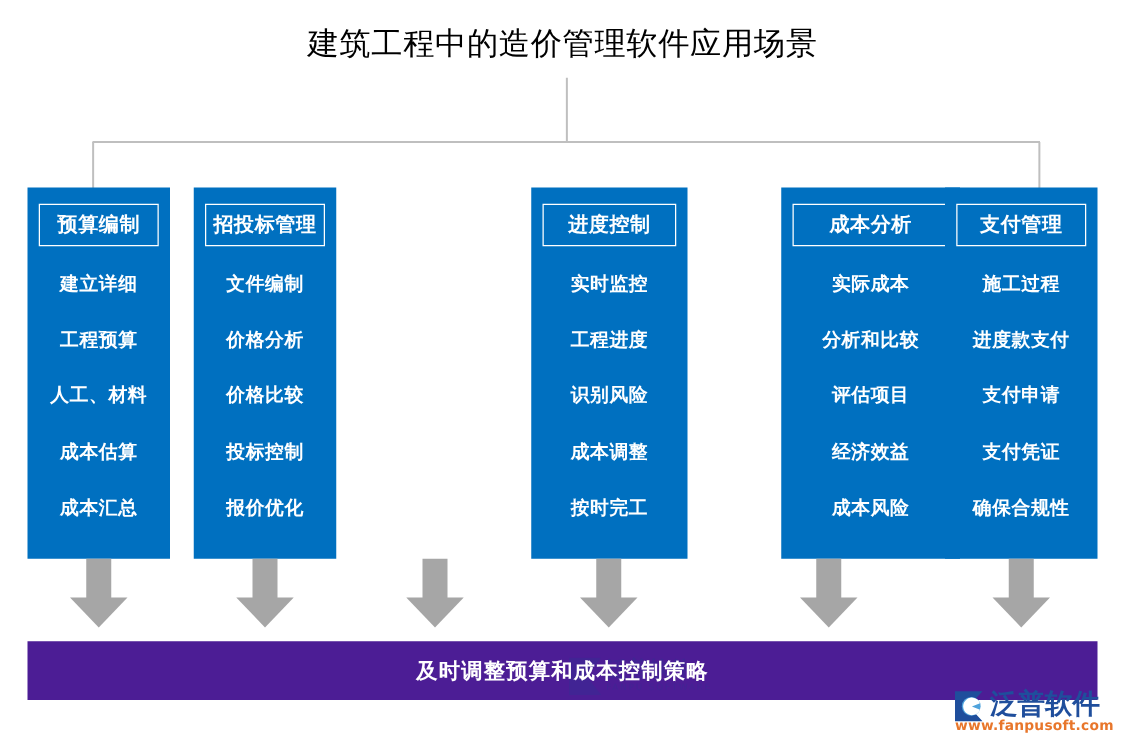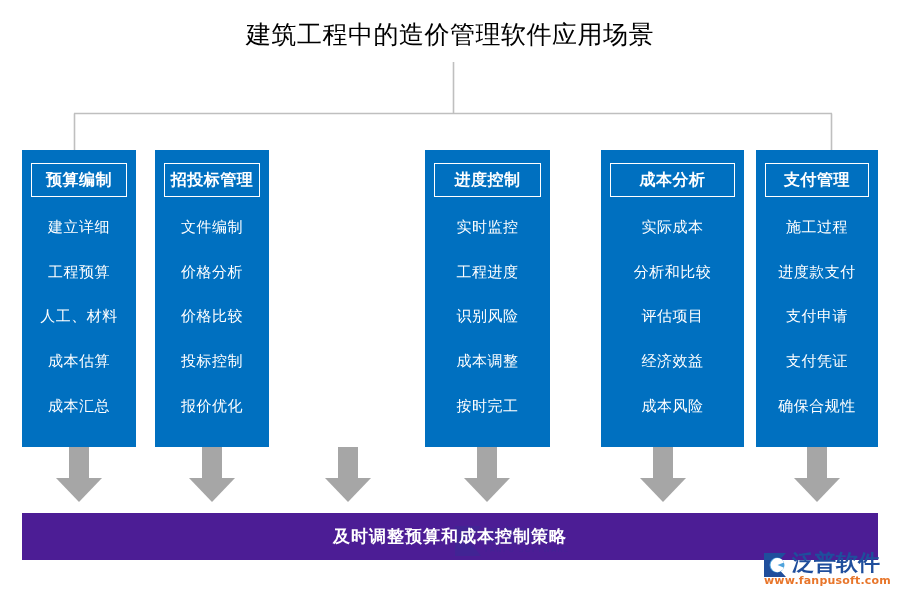--- a/index.html
+++ b/index.html
@@ -79,21 +79,21 @@
     right: 0;
     top: 55px;
     bottom: 18px;
     display: flex;
     flex-direction: column;
     justify-content: space-around;
     align-items: center;
   }
   .col-item {
     font-size: 15px;
-    font-weight: normal;
+    font-weight: bold;
     color: #ffffff;
     white-space: nowrap;
     text-align: center;
     letter-spacing: 0.5px;
   }
 
   
   #arrows {
     position: absolute;
     left: 0;
@@ -270,21 +270,21 @@
     </div>
     <div class="col-items">
       <div class="col-item">实时监控</div>
       <div class="col-item">工程进度</div>
       <div class="col-item">识别风险</div>
       <div class="col-item">成本调整</div>
       <div class="col-item">按时完工</div>
     </div>
   </div>
 
-  <div class="column" style="left:601px; width:143px;">
+  <div class="column" style="left:625px; width:143px;">
     <div class="col-header">
       <span class="col-header-label">成本分析</span>
     </div>
     <div class="col-items">
       <div class="col-item">实际成本</div>
       <div class="col-item">分析和比较</div>
       <div class="col-item">评估项目</div>
       <div class="col-item">经济效益</div>
       <div class="col-item">成本风险</div>
     </div>

